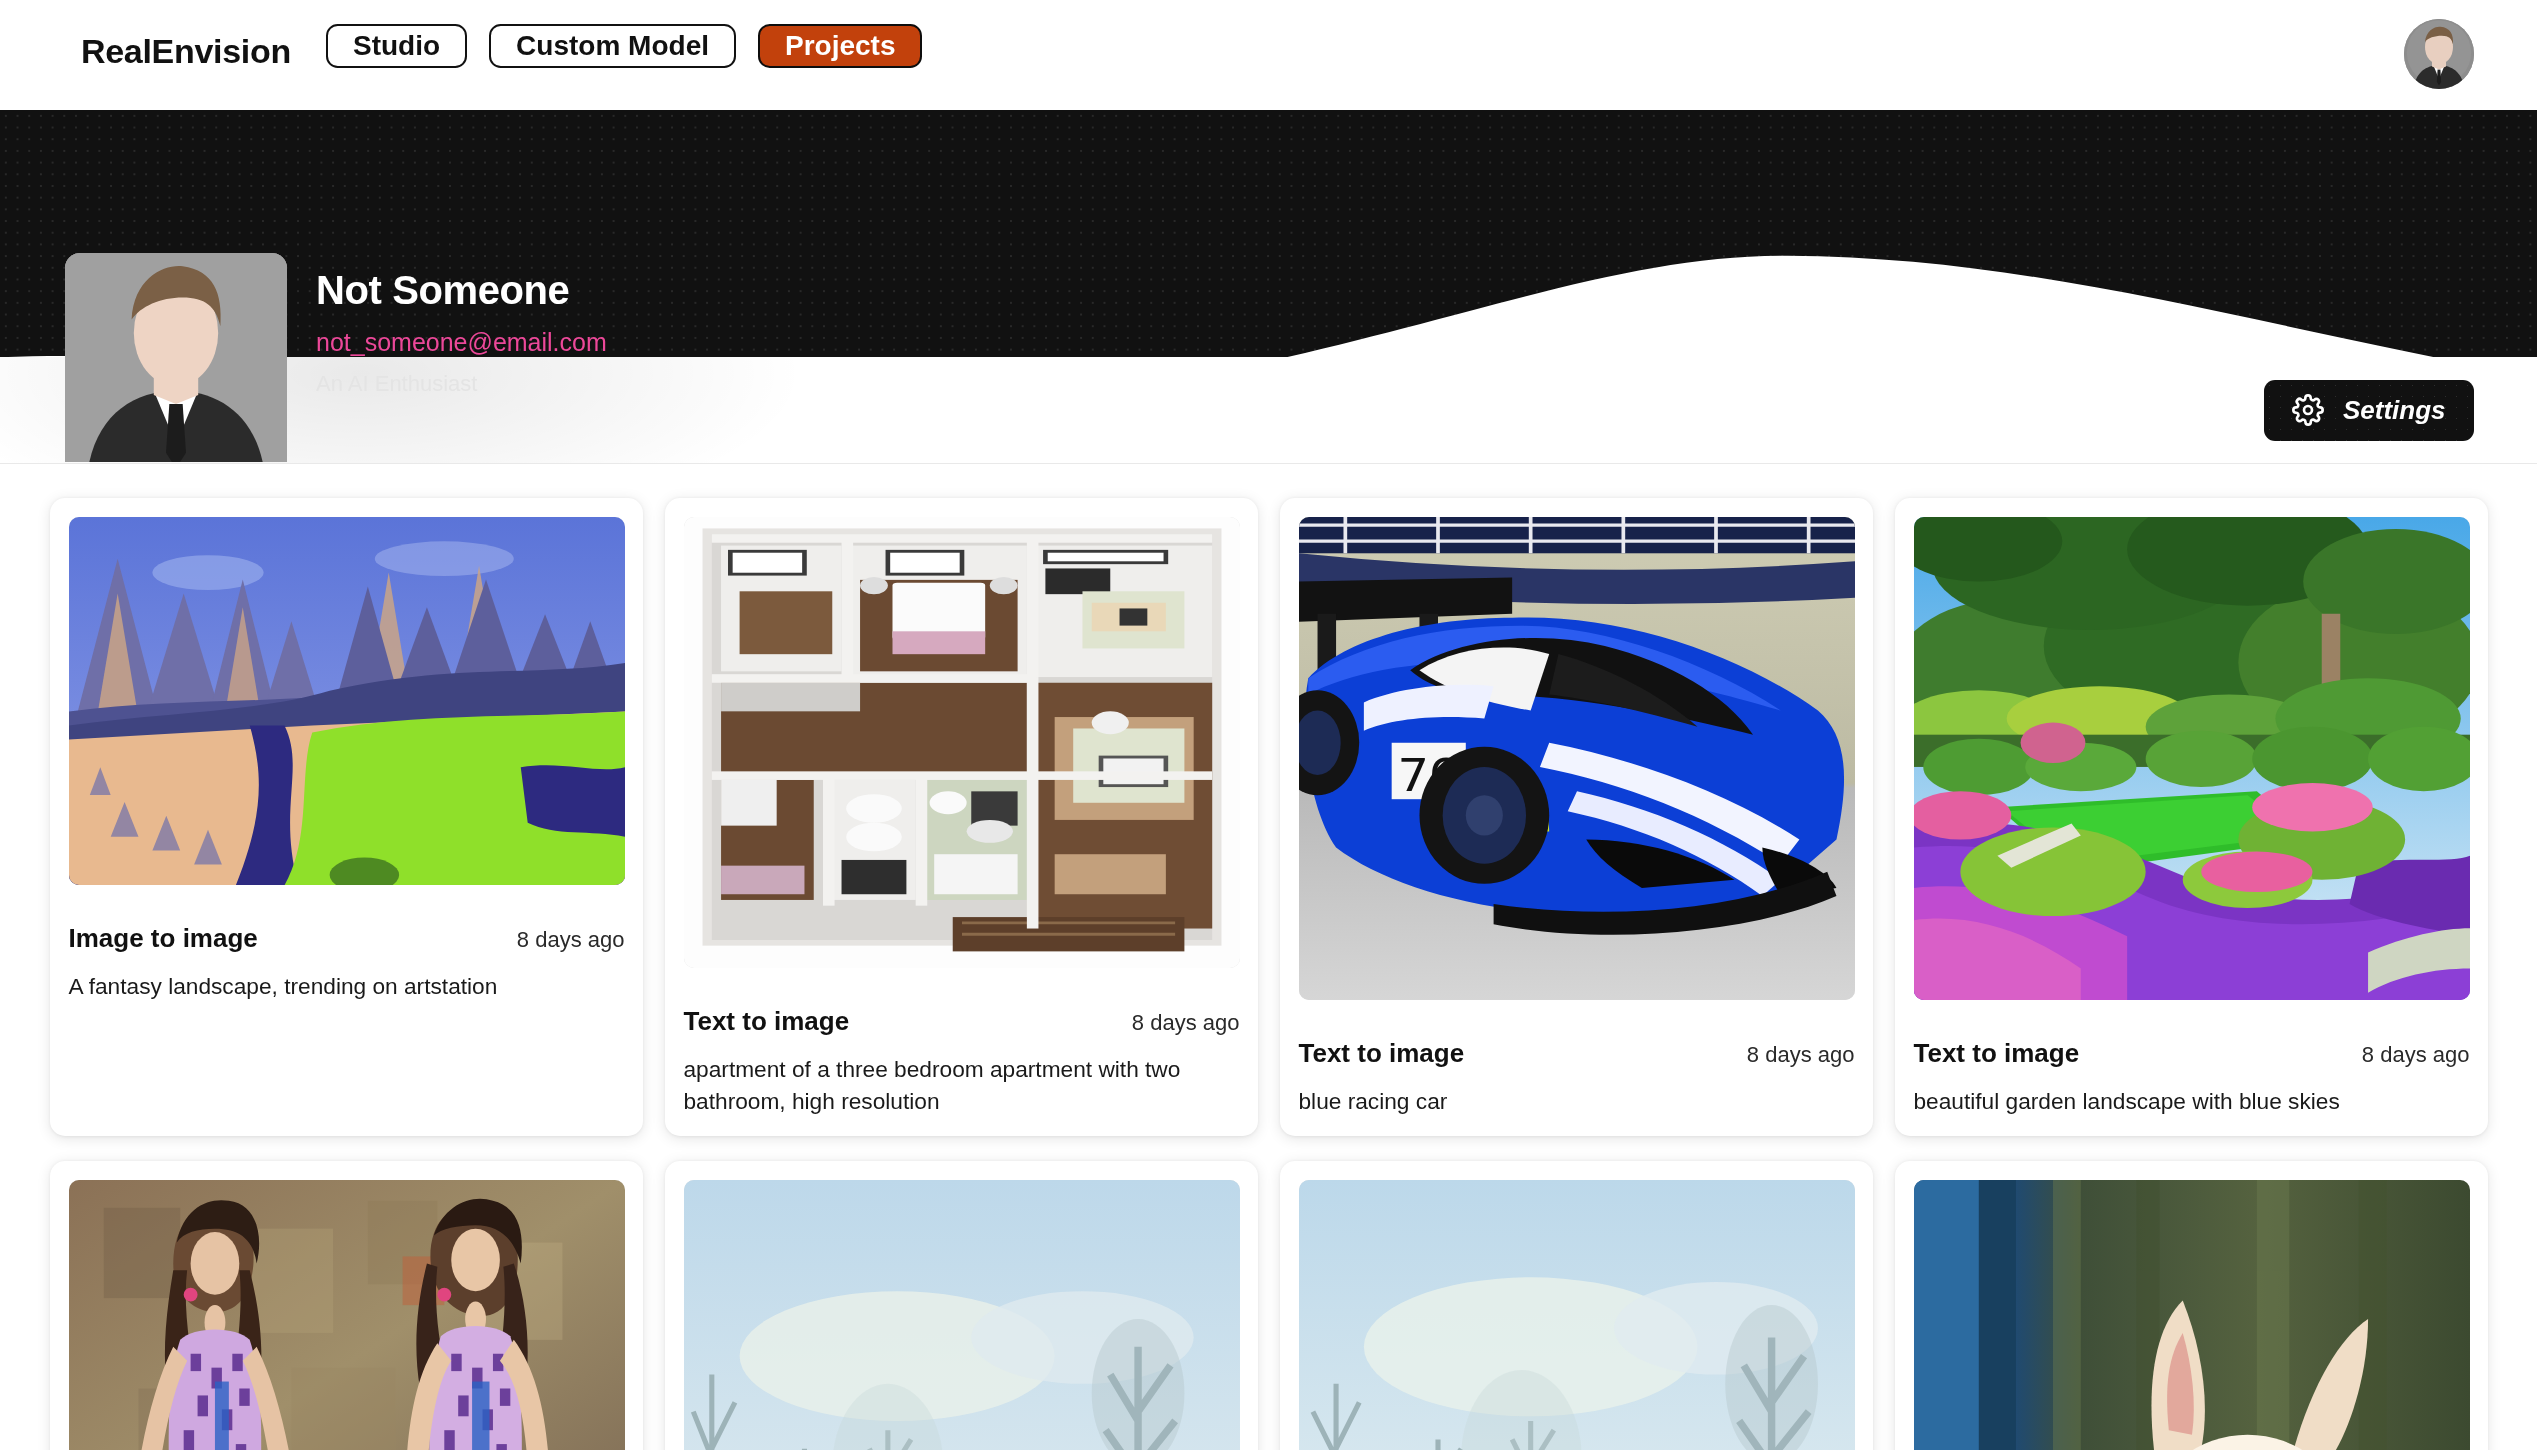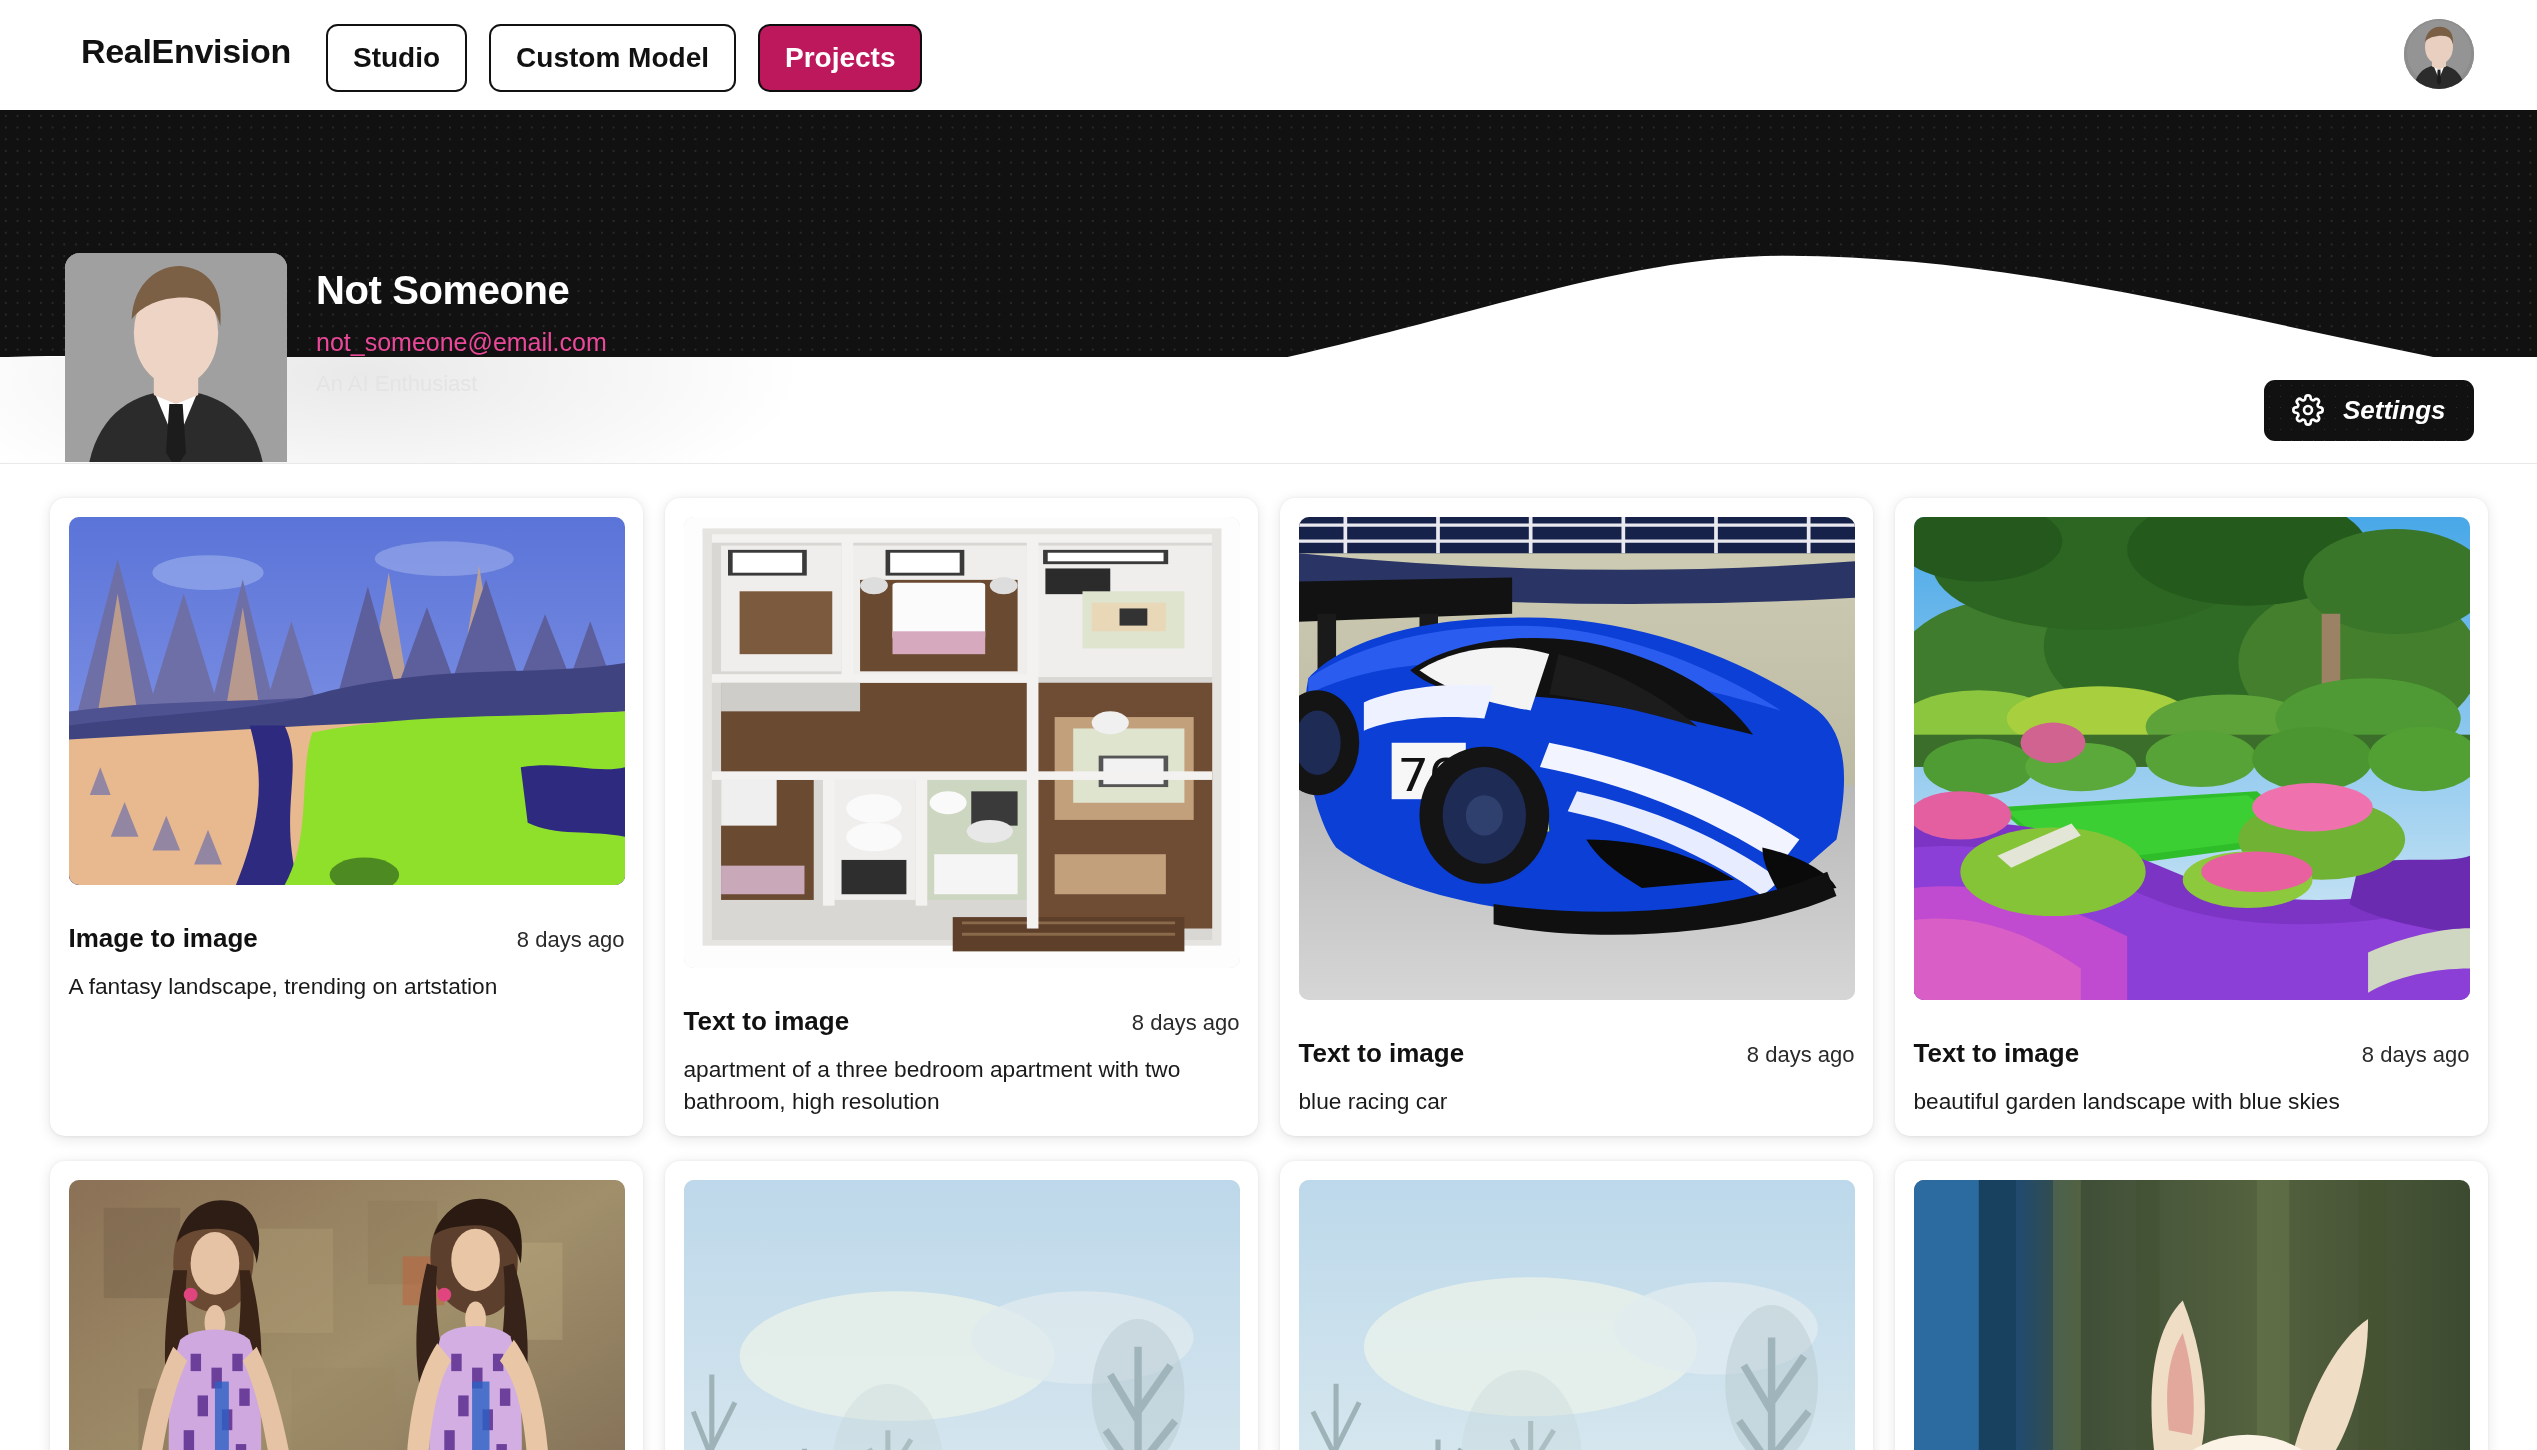--- a/index.html
+++ b/index.html
@@ -17,29 +17,29 @@
     background: #ffffff;
     display: flex; align-items: center;
   }
   .brand {
     position: absolute; left: 81px; top: 32px;
     font-size: 34px; font-weight: 700; color: #111111;
     letter-spacing: -0.3px; white-space: nowrap;
   }
   .navbtns { position: absolute; left: 326px; top: 23.5px; display: flex; gap: 22px; }
   .navbtn {
-    height: 68px; padding: 0 25px;
+    height: 44px; padding: 0 25px;
     border: 2.5px solid #111111; border-radius: 11.7px;
     background: #ffffff; color: #111111;
     font-size: 28px; font-weight: 700;
     display: flex; align-items: center; justify-content: center;
     white-space: nowrap; cursor: pointer;
     font-family: "Liberation Sans", sans-serif;
   }
-  .navbtn.active { background: #be185d; color: #ffffff; border-color: #0d0d0d; }
+  .navbtn.active { background: #c2410c; color: #ffffff; border-color: #0d0d0d; }
   .nav-avatar {
     position: absolute; right: 64px; top: 18.5px;
     width: 70px; height: 70px; border-radius: 50%;
     overflow: hidden; cursor: pointer;
     background: #8e8e8e;
   }
   .nav-avatar svg, .big-avatar svg { display:block; width:100%; height:100%; }
 
   
   .banner {

